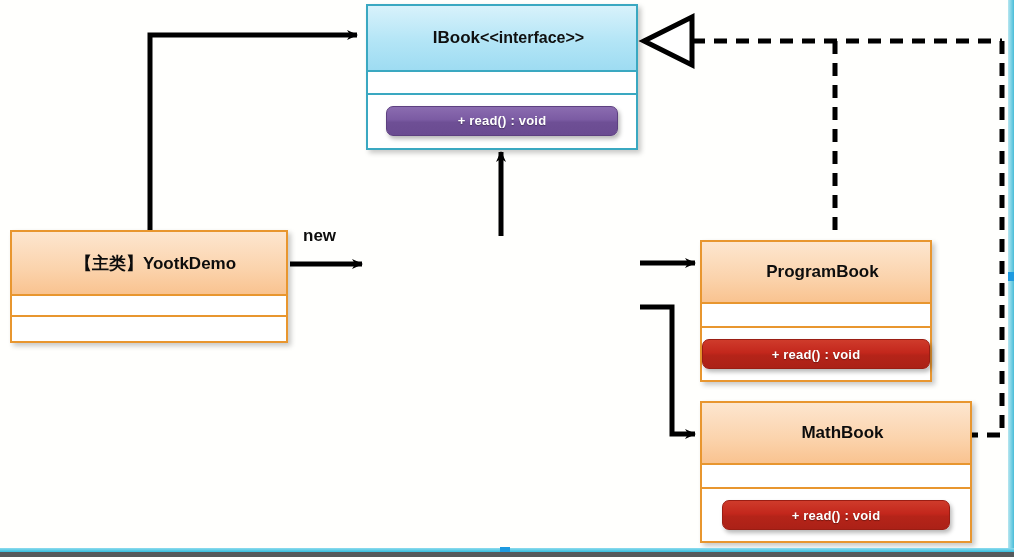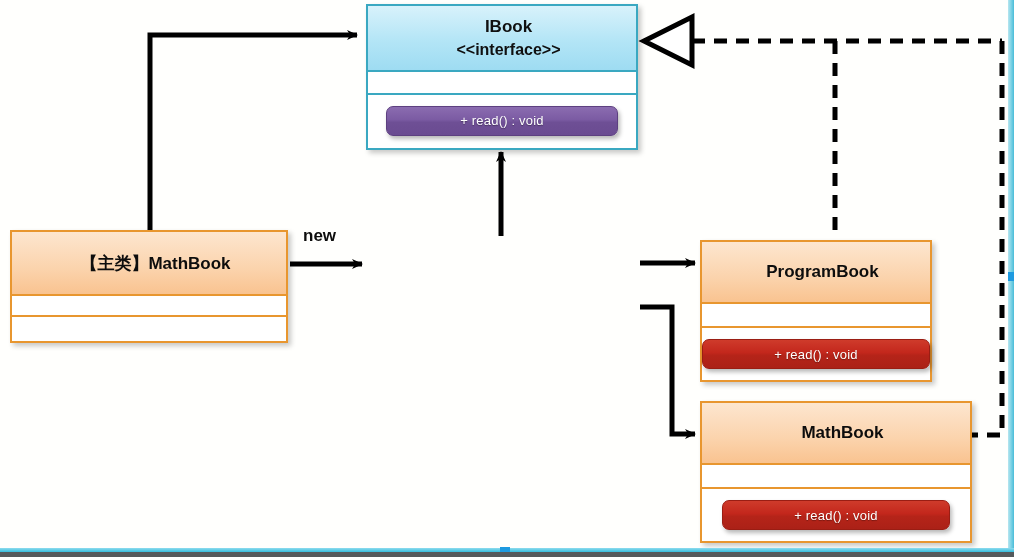--- a/index.html
+++ b/index.html
@@ -25,21 +25,21 @@
   
   .uml-box {
     position: absolute;
     box-sizing: border-box;
     background: #ffffff;
     box-shadow: 3px 3px 5px rgba(0,0,0,0.22);
   }
   .uml-box .hdr {
     box-sizing: border-box;
     display: flex;
-    flex-direction: column;
+    flex-direction: row;
     align-items: center;
     justify-content: center;
     text-align: center;
     padding-left: 13px;
   }
   .uml-box .attrs, .uml-box .ops {
     box-sizing: border-box;
     background: #ffffff;
   }
 
@@ -91,21 +91,21 @@
     justify-content: center;
   }
   .pill {
     box-sizing: border-box;
     display: flex;
     align-items: center;
     justify-content: center;
     border-radius: 7px;
     color: #ffffff;
     font-size: 13px;
-    font-weight: normal;
+    font-weight: bold;
     letter-spacing: .2px;
     box-shadow: 2px 3px 4px rgba(0,0,0,0.28);
     text-shadow: 0 1px 1px rgba(0,0,0,.35);
   }
   .pill-purple {
     background: linear-gradient(180deg, #8b6cb0 0%, #7b5ba3 45%, #6e4f95 55%, #6a4b91 100%);
     border: 1px solid #5d4080;
   }
   .pill-red {
     background: linear-gradient(180deg, #cf3b2b 0%, #c3271c 45%, #b52419 55%, #ab2117 100%);
@@ -201,21 +201,21 @@
       <div class="stereo">&lt;&lt;interface&gt;&gt;</div>
     </div>
     <div class="attrs" style="height:23px;"></div>
     <div class="ops" style="height:51px;">
       <div class="pill pill-purple" style="width:232px; height:30px;">+ read() : void</div>
     </div>
   </div>
 
   <div class="uml-box cls" style="left:10px; top:230px; width:278px; height:113px;">
     <div class="hdr" style="height:64px;">
-      <div class="title">【主类】MathBook</div>
+      <div class="title">【主类】YootkDemo</div>
     </div>
     <div class="attrs" style="height:21px;"></div>
     <div class="ops" style="height:24px;"></div>
   </div>
 
 
   <div class="edge-label" style="left:303px; top:226px;text-align:right;">new</div>
 
   <div class="uml-box cls" style="left:700px; top:240px; width:232px; height:142px;">
     <div class="hdr" style="height:62px;">

